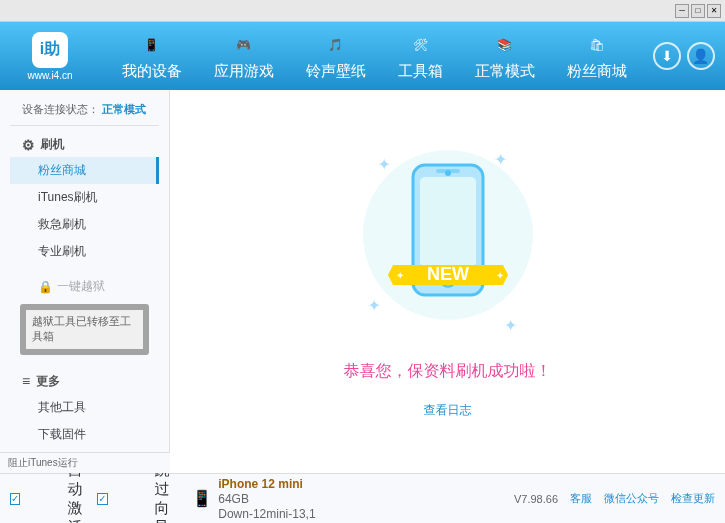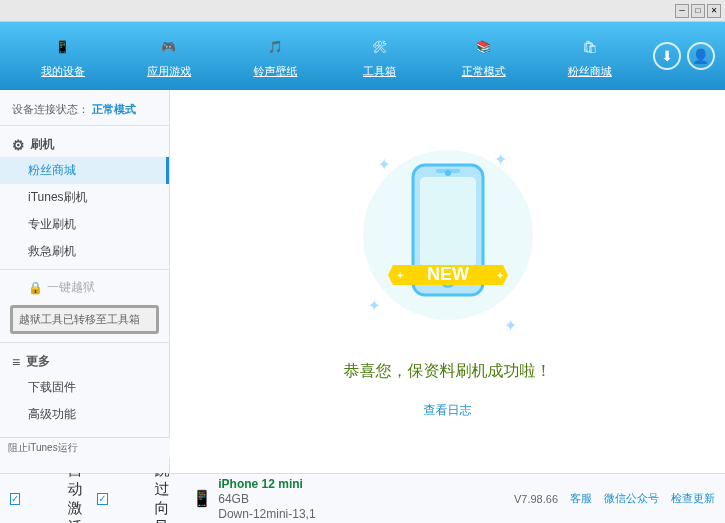--- a/index.html
+++ b/index.html
@@ -63,23 +63,22 @@
     }
     .nav-item.active {
       background: rgba(255,255,255,0.25);
     }
     .nav-icon {
       width: 28px; height: 28px;
       margin-bottom: 3px;
       display: flex; align-items: center; justify-content: center;
     }
     .nav-label {
-      font-size: 11px;
+      font-size: 15px;
       white-space: nowrap;
-      text-decoration: underline;
     }
     .nav-right {
       display: flex;
       align-items: center;
       gap: 6px;
       margin-left: 10px;
     }
     .nav-right-btn {
       width: 28px; height: 28px;
       border-radius: 50%;
@@ -88,21 +87,21 @@
       color: #fff;
       cursor: pointer;
       font-size: 14px;
     }
 
     
     .sidebar {
       width: 170px;
       background: #f7f9fc;
       border-right: 1px solid #e0e0e0;
-      padding: 8px 0;
+      padding: 8px 10px;
       display: flex;
       flex-direction: column;
     }
     .status-bar {
       padding: 4px 12px 8px;
       font-size: 11px;
       color: #333;
       border-bottom: 1px solid #e0e0e0;
       margin-bottom: 4px;
     }
@@ -144,21 +143,21 @@
       display: flex; align-items: center;
     }
     .sidebar-disabled-icon {
       margin-right: 4px;
       font-size: 12px;
       color: #bbb;
     }
     .jailbreak-notice {
       margin: 4px 10px;
       background: #f0f0f0;
-      border: 3px solid #a3a3a3;
+      border: 6px solid #a3a3a3;
       border-radius: 3px;
       padding: 4px 6px;
       font-size: 11px;
       color: #666;
       line-height: 1.4;
     }
 
     
     .content {
       flex: 1;
@@ -181,21 +180,21 @@
       color: #aaddff;
       font-size: 16px;
     }
     .sparkle.s1 { top: 10px; left: 20px; }
     .sparkle.s2 { top: 5px; right: 30px; }
     .sparkle.s3 { bottom: 30px; left: 10px; }
     .sparkle.s4 { bottom: 10px; right: 20px; }
 
     .success-text {
       font-size: 16px;
-      color: #4d7c0f;
+      color: #ec4899;
       margin-bottom: 20px;
     }
     .confirm-btn {
       width: 120px;
       height: 32px;
       background: #fff;
       border: 1px solid #ccc;
       border-radius: 4px;
       cursor: pointer;
       font-size: 13px;
@@ -230,41 +229,41 @@
     }
     .checkbox-label { font-size: 15px; color: #333; margin-left: 44px; }
 
     .device-info {
       display: flex;
       flex-direction: column;
       gap: 1px;
     }
     .device-name {
       font-size: 12px;
-      color: #15803d;
+      color: #a16207;
       font-weight: bold;
       display: flex; align-items: center; gap: 4px;
     }
     .device-details { font-size: 12px; color: #666; }
 
     .bottom-right {
       display: flex;
       align-items: center;
       gap: 12px;
       font-size: 11px;
       color: #666;
     }
     .bottom-link {
       color: #1e8fce;
       cursor: pointer;
     }
 
     .itunes-status {
       position: absolute;
-      bottom: 15px;
+      bottom: 0;
       left: 0;
       width: 170px;
       padding: 3px 8px;
       font-size: 10px;
       color: #666;
       background: #f7f9fc;
       border-top: 1px solid #ddd;
     }
 
     
@@ -283,20 +282,26 @@
 
 <div class="title-bar">
   <div class="win-ctrl">
     <div class="win-btn">─</div>
     <div class="win-btn">□</div>
     <div class="win-btn">✕</div>
   </div>
 </div>
 
 <div class="top-nav">
+  <div class="logo-area">
+    <div class="logo-icon">
+      <span>i助</span>
+    </div>
+    <div class="logo-text">www.i4.cn</div>
+  </div>
 
   <div class="nav-items">
     <div class="nav-item">
       <div class="nav-icon">📱</div>
       <div class="nav-label">我的设备</div>
     </div>
     <div class="nav-item">
       <div class="nav-icon">🎮</div>
       <div class="nav-label">应用游戏</div>
     </div>
@@ -331,37 +336,38 @@
       <span class="status-label">设备连接状态：</span>
       <span class="status-value">正常模式</span>
     </div>
 
     <div class="sidebar-section-header">
       <span class="sidebar-section-icon">⚙</span>
       <span>刷机</span>
     </div>
     <div class="sidebar-item active">粉丝商城</div>
     <div class="sidebar-item">iTunes刷机</div>
+    <div class="sidebar-item">救急刷机</div>
     <div class="sidebar-item">专业刷机</div>
-    <div class="sidebar-item">救急刷机</div>
 
     <div class="sidebar-divider"></div>
 
     <div class="sidebar-disabled">
       <span class="sidebar-disabled-icon">🔒</span>
       <span>一键越狱</span>
     </div>
     <div class="jailbreak-notice">越狱工具已转移至工具箱</div>
 
     <div class="sidebar-divider"></div>
 
     <div class="sidebar-section-header">
       <span class="sidebar-section-icon">≡</span>
       <span>更多</span>
     </div>
+    <div class="sidebar-item">其他工具</div>
     <div class="sidebar-item">下载固件</div>
     <div class="sidebar-item">高级功能</div>
 
     <div style="flex:1;"></div>
     <div class="itunes-status">阻止iTunes运行</div>
   </div>
 
   <div class="content">
     <div class="phone-illustration">
 

